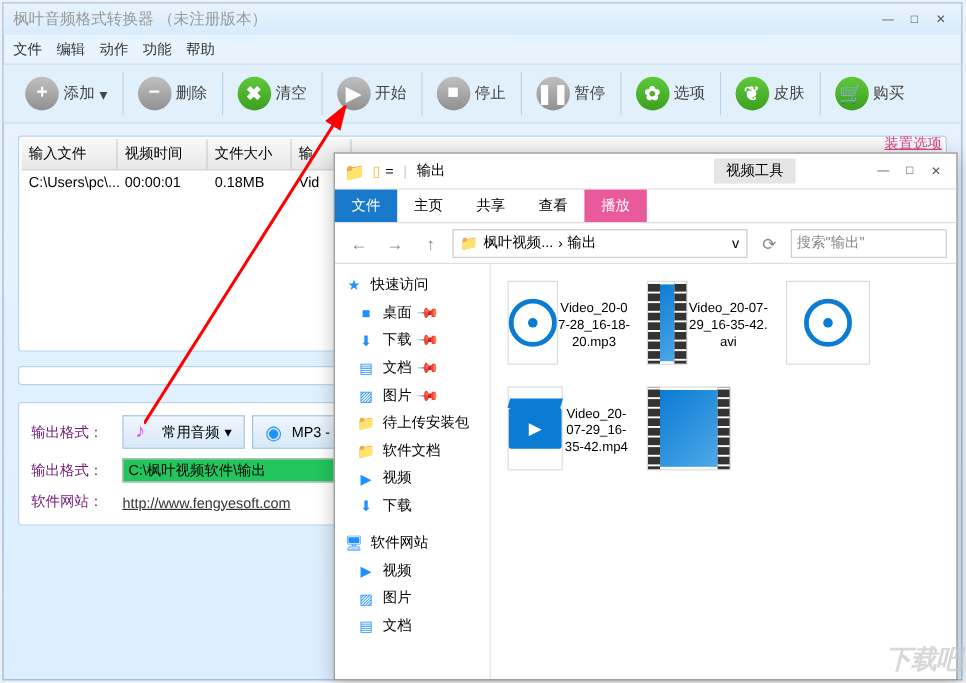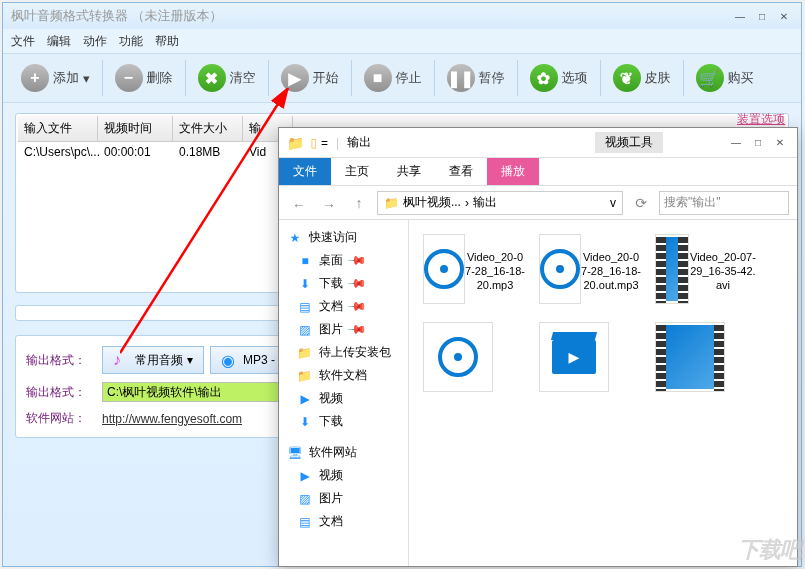--- a/index.html
+++ b/index.html
@@ -26,21 +26,21 @@
 .grid-row div{padding:3px 6px}
 .col1{width:80px}.col2{width:75px}.col3{width:70px}.col4{width:50px}
 .progress-bar{height:16px;background:#fff;border:1px solid #b8d4ec;margin-top:12px;border-radius:3px}
 .output-panel{margin-top:14px;padding:10px;font-size:12px;display:grid;grid-template-columns:70px auto;gap:8px 6px;align-items:center}
 .output-panel .label{color:#701a75}
 .fmt-box{display:flex;align-items:center;gap:6px}
 .fmt-btn{background:linear-gradient(#f0f6fd,#d8e8f8);border:1px solid #9cc4e4;padding:4px 10px;font-size:12px;display:flex;align-items:center;gap:4px;cursor:pointer}
 .fmt-btn .ico{width:18px;height:18px}
 .music-ico{color:#d946ef;font-size:16px}
 .mp3-ico{color:#1e90ff;font-size:16px}
-.path-input{background:#bef264;border:1px solid #bbb;padding:2px 4px;font-size:12px;width:180px}
+.path-input{background:#22c55e;border:1px solid #bbb;padding:2px 4px;font-size:12px;width:180px}
 .link{color:#333;text-decoration:underline}
 .options-btn{position:absolute;right:16px;top:108px;color:#d04488;font-size:12px;text-decoration:underline}
 .arrow-svg{position:absolute;left:120px;top:88px;width:180px;height:270px;pointer-events:none;z-index:5}
 .explorer{position:absolute;left:278px;top:127px;width:520px;height:440px;background:#fff;border:1px solid #888;box-shadow:0 4px 16px rgba(0,0,0,0.25);z-index:10;display:flex;flex-direction:column}
 .exp-title{height:30px;display:flex;align-items:center;padding:0 8px;font-size:12px;border-bottom:1px solid #e0e0e0}
 .exp-title .folder-ico{color:#f8b83e;margin-right:6px;font-size:14px}
 .exp-title .pipe{color:#ccc;margin:0 8px}
 .exp-title .pink{background:#e5e5e5;padding:2px 10px}
 .exp-title .spacer{flex:1}
 .exp-ribbon{height:28px;display:flex;align-items:center;font-size:12px;border-bottom:1px solid #ddd}
@@ -296,41 +296,36 @@
     </div>
     <div class="exp-files" id="file-list">
         <div class="file-item">
           <div class="file-thumb">
             <div class="disc"></div>
           </div>
           <div class="file-name">Video_20-07-28_16-18-20.mp3</div>
         </div>
         <div class="file-item">
           <div class="file-thumb">
-            <div class="disc"></div>
-          </div>
-          <div class="file-name">Video_20-07-28_16-18-20.out.mp3</div>
-        </div>
-        <div class="file-item">
-          <div class="file-thumb">
             <div class="film l"></div>
             <div class="video-center"></div>
             <div class="film r"></div>
           </div>
           <div class="file-name">Video_20-07-29_16-35-42.avi</div>
         </div>
         <div class="file-item">
           <div class="file-thumb">
             <div class="disc"></div>
           </div>
         </div>
         <div class="file-item">
           <div class="file-thumb">
             <div class="clap"></div>
           </div>
+          <div class="file-name">Video_20-07-29_16-35-42.mp4</div>
         </div>
         <div class="file-item">
           <div class="file-thumb">
             <div class="film l"></div>
             <div class="video-center"></div>
             <div class="film r"></div>
           </div>
         </div>
       </div>
   </div>

